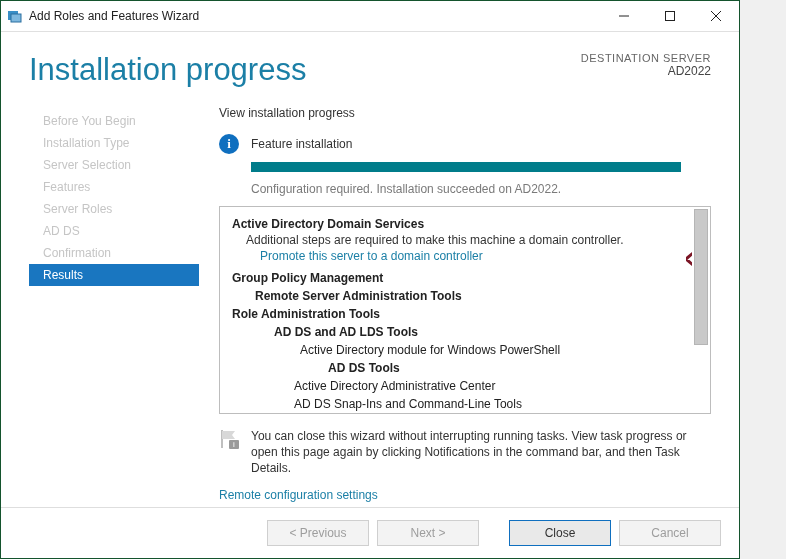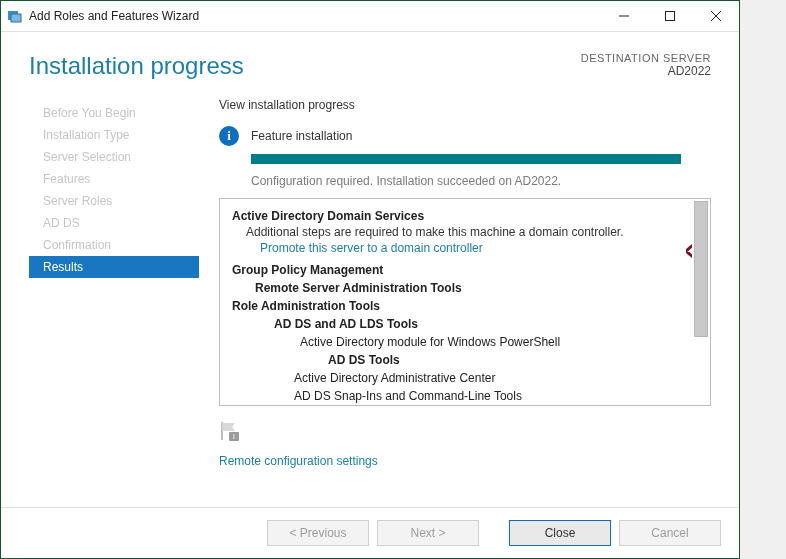--- a/index.html
+++ b/index.html
@@ -7,21 +7,21 @@
   
   .titlebar{height:30px;display:flex;align-items:center;padding:0 0 0 6px;border-bottom:1px solid #e0e0e0;}
   .titlebar .t-icon{width:16px;height:16px;margin-right:6px;display:flex;align-items:center;justify-content:center;}
   .titlebar .t-title{font-size:12px;color:#222;}
   .titlebar .spacer{flex:1;}
   .winbtn{width:46px;height:30px;display:flex;align-items:center;justify-content:center;font-size:12px;color:#222;}
   .winbtn svg{pointer-events:none;}
   
   .body{flex:1;display:flex;flex-direction:column;padding:20px 28px 0 28px;min-height:0;}
   .heading-row{display:flex;align-items:flex-start;margin-bottom:18px;}
-  .heading{font-size:24px;font-weight:300;color:#1b7fa6;letter-spacing:0;}
+  .heading{font-size:31px;font-weight:300;color:#1b7fa6;letter-spacing:0;}
   .dest{margin-left:auto;text-align:right;font-size:11px;color:#666;}
   .dest .srv{letter-spacing:0.5px;}
   .dest .name{font-size:12px;color:#444;}
   .content{flex:1;display:flex;min-height:0;}
   
   .sidebar{width:170px;padding-top:4px;}
   .sidebar-item{height:22px;line-height:22px;padding-left:14px;font-size:12px;color:#c5c5c5;white-space:nowrap;}
   .sidebar-item.active{background:#1976c0;color:#fff;}
   
   .pane{flex:1;display:flex;flex-direction:column;min-width:0;padding-left:20px;}
@@ -149,20 +149,21 @@
 
         <div class="footer-note">
           <div class="flag-icon">
             <svg width="22" height="22" viewBox="0 0 22 22">
               <path d="M3 2 L3 20" stroke="#bfbfbf" stroke-width="2"></path>
               <path d="M3 3 L16 3 L13 7 L16 11 L3 11 Z" fill="#d8d8d8"></path>
               <rect x="10" y="12" width="10" height="9" rx="1" fill="#9a9a9a"></rect>
               <text x="15" y="19" text-anchor="middle" font-size="8" fill="#fff" font-family="Arial">i</text>
             </svg>
           </div>
+          <div class="note-text">You can close this wizard without interrupting running tasks. View task progress or open this page again by clicking Notifications in the command bar, and then Task Details.</div>
         </div>
 
         <div class="export-link">Remote configuration settings</div>
       </div>
     </div>
   </div>
 
   <div class="btnbar">
     <div class="btn disabled">&lt; Previous</div>
     <div class="btn disabled">Next &gt;</div>

